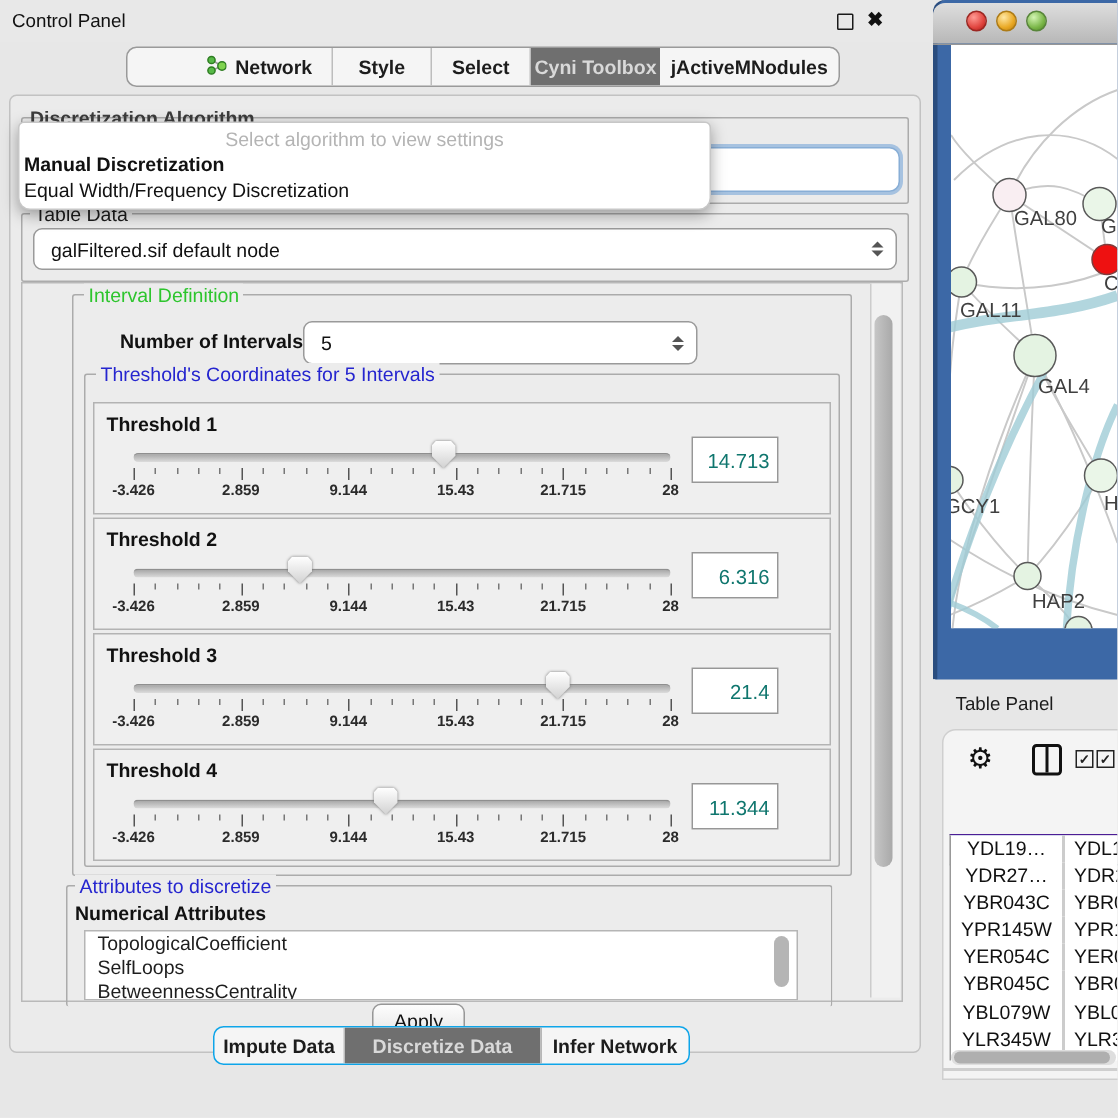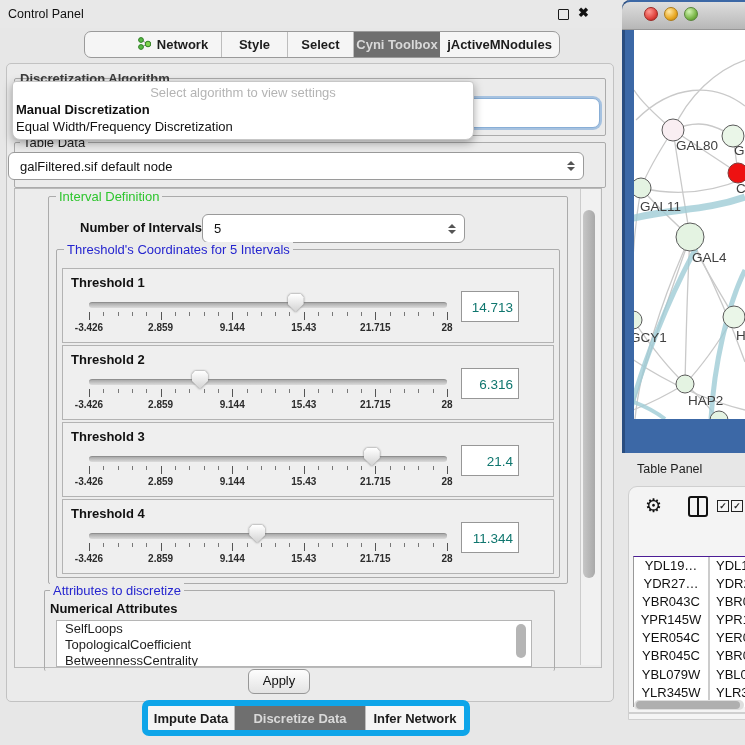--- a/index.html
+++ b/index.html
@@ -27,21 +27,21 @@
   .popup-item{left:3px;font-size:13px;color:#111;white-space:nowrap;}
   
   #td-box{left:14px;top:142px;width:590px;height:44px;}
   #td-title{left:20px;top:135px;color:#1c1c1c;z-index:2;}
   .combo{background:#fff;border:1px solid #9a9a9a;border-radius:6px;font-size:13px;color:#111;display:flex;align-items:center;}
   .combo .txt{padding-left:11px;flex:1;white-space:nowrap;overflow:hidden;}
   .spin{width:9px;margin-right:8px;display:flex;flex-direction:column;align-items:center;gap:2px;}
   .spin i{width:0;height:0;border-left:4px solid transparent;border-right:4px solid transparent;}
   .spin i.up{border-bottom:4px solid #555;}
   .spin i.dn{border-top:4px solid #555;}
-  #td-combo{left:8px;top:152px;width:574px;height:26px;gap:20px;}
+  #td-combo{left:22px;top:152px;width:574px;height:26px;gap:20px;}
   
   #inner-panel{left:14px;top:188px;width:586px;height:478px;background:#ececec;border:1px solid #b9b9b9;}
   #vscroll{left:580px;top:189px;width:19px;height:476px;background:#f1f1f1;border-left:1px solid #ccc;}
   #vthumb{left:583px;top:210px;width:12px;height:368px;border-radius:7px;background:linear-gradient(90deg,#c6c6c6,#a9a9a9);}
   #interval-box{left:48px;top:196px;width:518px;height:386px;}
   #interval-title{left:56px;top:189px;color:#2dc52d;}
   #noi-label{left:80px;top:220px;font-size:13px;font-weight:bold;color:#111;}
   #noi-combo{left:202px;top:214px;width:261px;height:27px;}
   #thr-box{left:56px;top:249px;width:502px;height:327px;}
   #thr-title{left:64px;top:242px;color:#2525cf;}
@@ -59,21 +59,21 @@
   .val-box{position:absolute;left:398px;top:22px;width:58px;height:31px;background:#fff;border:1px solid #979797;font-size:13.5px;color:#0f766e;text-align:right;line-height:31px;padding-right:5px;box-sizing:border-box;}
   
   #attr-box{left:44px;top:590px;width:509px;height:80px;border-bottom:none;}
   #attr-title{left:50px;top:583px;color:#2525cf;}
   #num-attr{left:50px;top:601px;font-size:13px;font-weight:bold;color:#111;}
   #attr-list{left:56px;top:620px;width:474px;height:45px;background:#fff;border:1px solid #b5b5b5;overflow:hidden;}
   .attr-item{font-size:13px;color:#1e1e1e;padding-left:8px;height:16px;line-height:16px;white-space:nowrap;}
   #attr-vthumb{left:516px;top:624px;width:10px;height:34px;border-radius:5px;background:#b5b5b5;}
   #apply-btn{left:248px;top:669px;width:60px;height:23px;background:linear-gradient(#fdfdfd,#e3e3e3);border:1px solid #979797;border-radius:6px;font-size:13px;color:#111;text-align:center;line-height:22px;}
   
-  #bottom-tabs{left:142px;top:700px;width:316px;height:24px;display:flex;border:6px solid #0ea5e9;border-radius:7px;overflow:hidden;background:#f5f5f5;}
+  #bottom-tabs{left:142px;top:684px;width:316px;height:24px;display:flex;border:1px solid #0ea5e9;border-radius:7px;overflow:hidden;background:#f5f5f5;}
   .btab{display:flex;align-items:center;justify-content:center;font-size:13px;font-weight:bold;color:#1c1c1c;border-right:1px solid #bdbdbd;}
   .btab:last-child{border-right:none;}
   .btab.sel{background:#6f6f6f;color:#d9d9d9;}
   
   #net-window{left:622px;top:0;width:123px;height:453px;background:#3c68a6;border-left:3px solid #2a4d7f;box-sizing:border-box;border-top-left-radius:8px;}
   #net-titlebar{left:622px;top:2px;width:123px;height:27px;background:linear-gradient(#dedede,#b7b7b7);border-bottom:1px solid #969696;border-top-left-radius:8px;}
   .tl{width:14px;height:14px;border-radius:50%;position:absolute;top:7px;box-sizing:border-box;}
   #tl-red{left:644px;background:radial-gradient(circle at 35% 30%,#ff9a93,#e0443e 60%,#a21b16);border:1px solid #9c2722;}
   #tl-yellow{left:664px;background:radial-gradient(circle at 35% 30%,#ffe7a3,#e9a javascript823 60%,#b57a12);border:1px solid #ad7b16;}
   #tl-green{left:684px;background:radial-gradient(circle at 35% 30%,#d2f4b2,#7ab648 60%,#4c8420);border:1px solid #58853a;}
@@ -356,22 +356,22 @@
         <div class="thumb"></div>
       </div>
   </div>
   <div class="val-box">11.344</div>
 </div>
 
 <div class="abs groupbox" id="attr-box"></div>
 <div class="abs grouptitle" id="attr-title" style="background:#ececec;color:#2525cf;">Attributes to discretize</div>
 <div class="abs" id="num-attr">Numerical Attributes</div>
 <div class="abs" id="attr-list">
+    <div class="attr-item">TopologicalCoefficient</div>
     <div class="attr-item">SelfLoops</div>
-    <div class="attr-item">TopologicalCoefficient</div>
     <div class="attr-item">BetweennessCentrality</div>
   </div>
 <div class="abs" id="attr-vthumb"></div>
 
 <div class="abs" id="apply-btn">Apply</div>
 
 <div class="abs" id="bottom-tabs">
   <div class="btab" style="width:86px;">Impute Data</div>
   <div class="btab sel" style="width:130px;">Discretize Data</div>
   <div class="btab" style="flex:1;">Infer Network</div>

